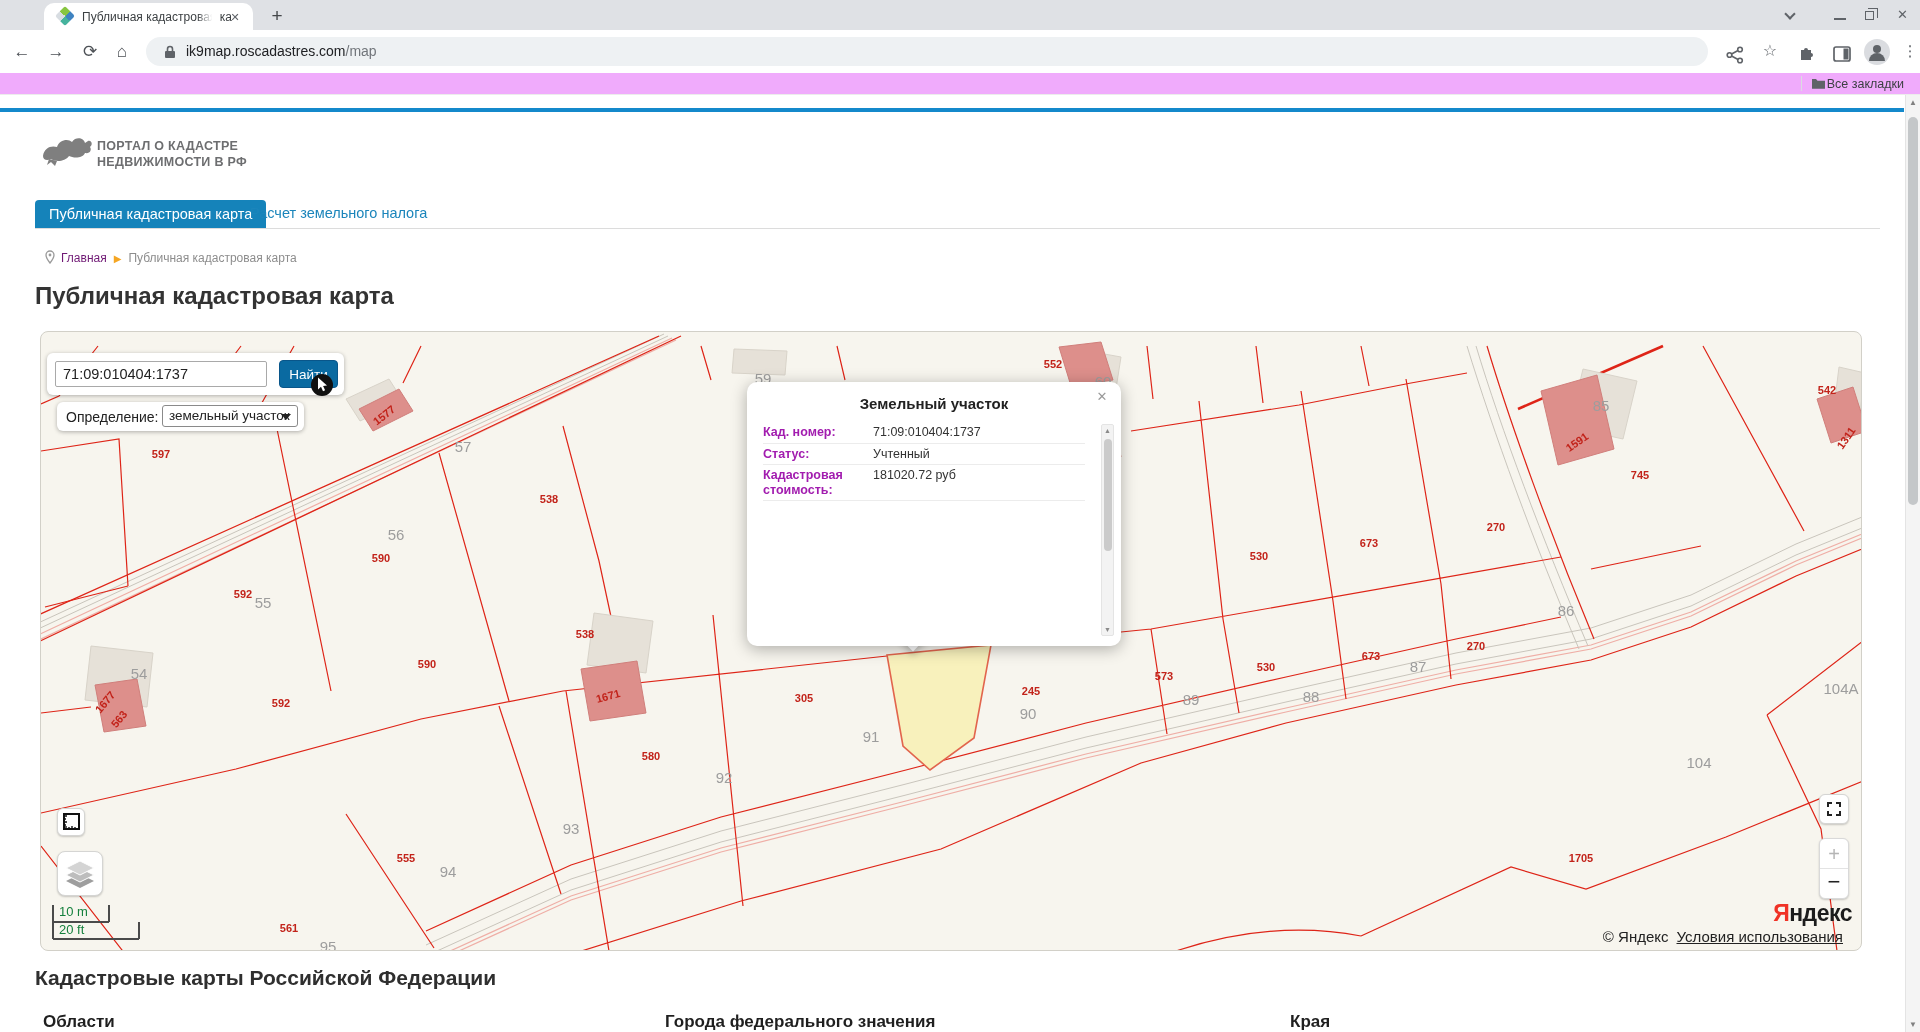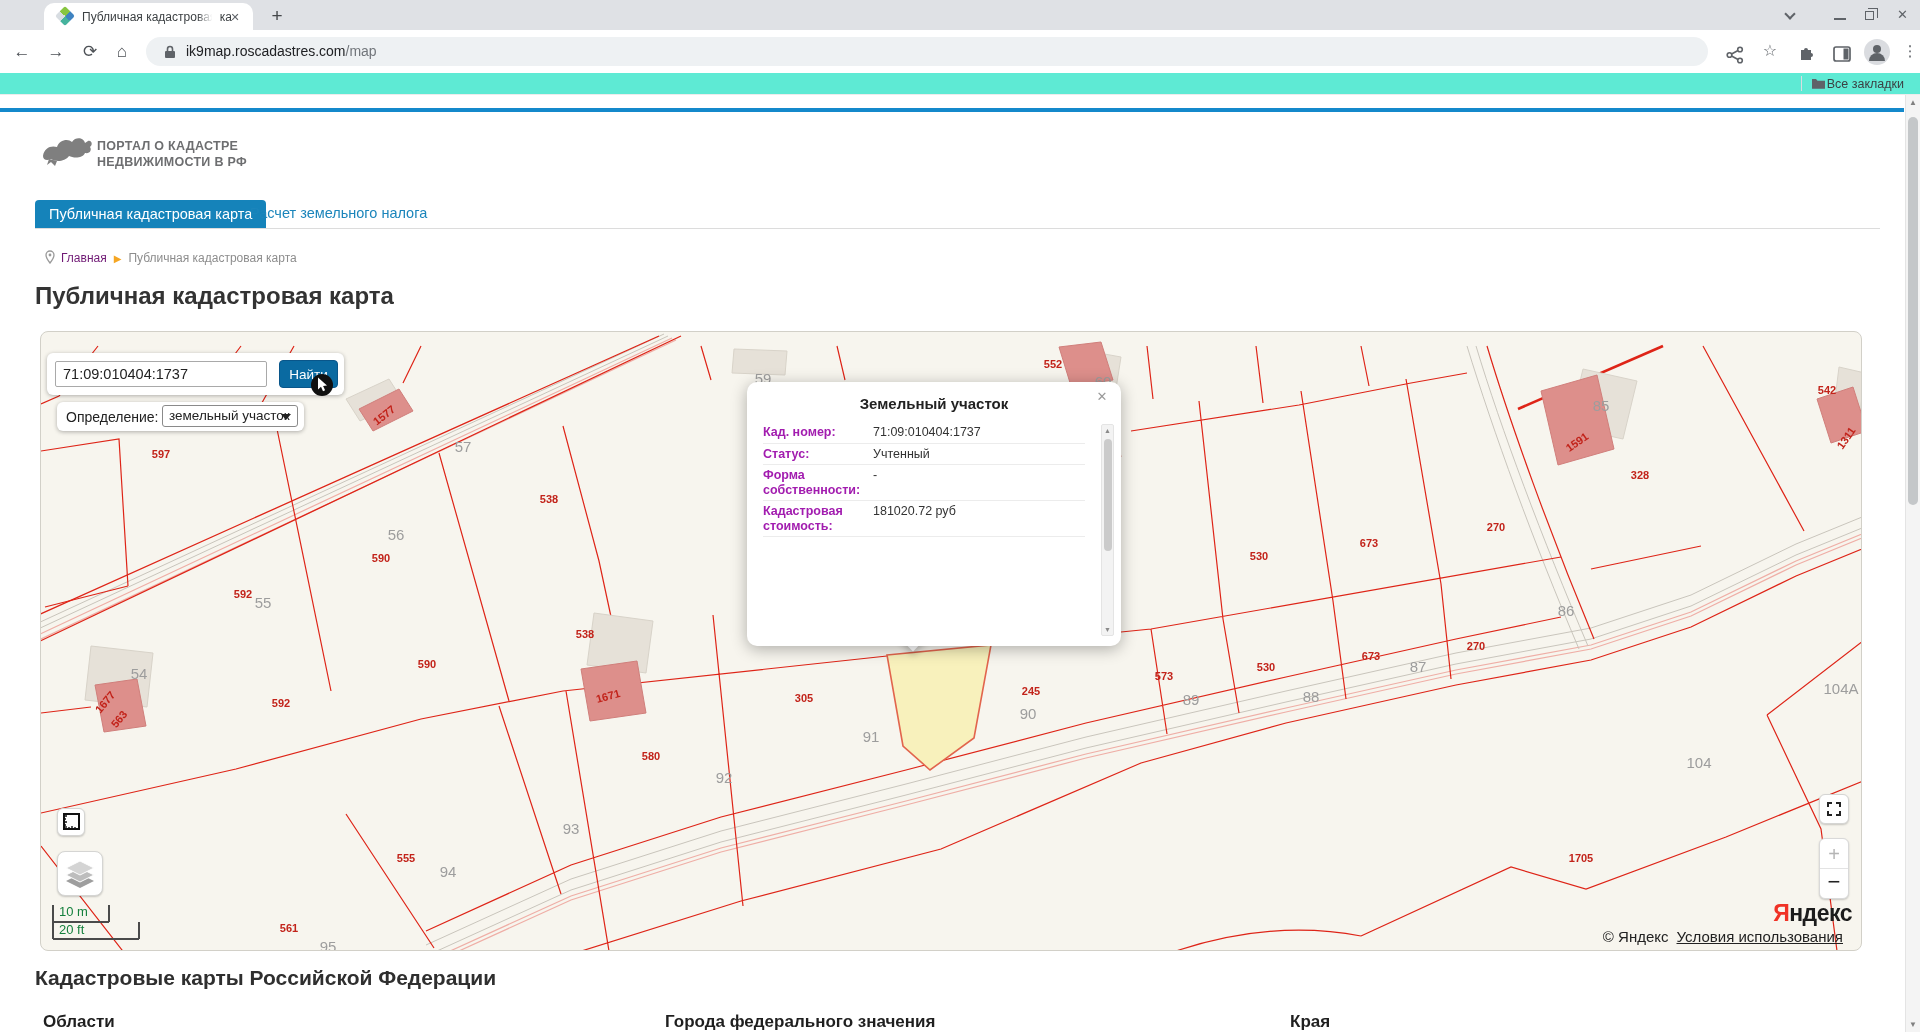--- a/index.html
+++ b/index.html
@@ -36,21 +36,21 @@
   .navico { position:absolute; top:8px; width:28px; height:28px; text-align:center;
       line-height:28px; font-size:17px; color:#4d5156; border-radius:50%; }
   .omnibox { position:absolute; left:146px; top:7px; width:1562px; height:29px; background:#eef1f3;
       border-radius:15px; }
   .urltext { position:absolute; left:40px; top:6px; font-size:14px; color:#202124; }
   .urlpath { color:#71757a; }
   .tbright { position:absolute; top:8px; width:28px; height:28px; text-align:center;
       line-height:26px; color:#5f6368; font-size:16px; }
   .avatarc { background:#dadce0; border-radius:50%; }
 
-  .bookmarks { position:absolute; top:73px; left:0; width:1920px; height:22px; background:#5eead4;
+  .bookmarks { position:absolute; top:73px; left:0; width:1920px; height:22px; background:#f0abfc;
       border-bottom:1px solid #ececec; }
   .bmsep { position:absolute; right:118px; top:3px; width:1px; height:15px; background:#dadce0; }
   .bmfolder { position:absolute; right:94px; top:4px; }
   .bmlabel { position:absolute; right:16px; top:4px; font-size:12.5px; color:#3c4043; }
 
   .bluebar { position:absolute; top:108px; left:0; width:1904px; height:4px; background:#1489cb; }
 
   
   .pagescroll { position:absolute; top:95px; right:0; width:15px; height:937px; background:#f4f4f4;
       border-left:1px solid #e4e4e4; }
@@ -309,21 +309,21 @@
       <span class="ml red" style="left: 248px; top: 596px;">561</span>
       <span class="ml red" style="left: 990px; top: 359px;">245</span>
       <span class="ml red" style="left: 1123px; top: 344px;">573</span>
       <span class="ml red" style="left: 1225px; top: 335px;">530</span>
       <span class="ml red" style="left: 1330px; top: 324px;">673</span>
       <span class="ml red" style="left: 1435px; top: 314px;">270</span>
       <span class="ml red" style="left: 1218px; top: 224px;">530</span>
       <span class="ml red" style="left: 1328px; top: 211px;">673</span>
       <span class="ml red" style="left: 1455px; top: 195px;">270</span>
       <span class="ml red" style="left: 1536px; top: 110px; transform: translate(-50%, -50%) rotate(-35deg);">1591</span>
-      <span class="ml red" style="left: 1599px; top: 143px;">328</span>
+      <span class="ml red" style="left: 1599px; top: 143px;">745</span>
       <span class="ml red" style="left: 1012px; top: 32px;">552</span>
       <span class="ml red" style="left: 1786px; top: 58px;">542</span>
       <span class="ml red" style="left: 1805px; top: 106px; transform: translate(-50%, -50%) rotate(-55deg);">1311</span>
       <span class="ml red" style="left: 1540px; top: 526px;">1705</span>
       <span class="ml red" style="left: 64px; top: 370px; transform: translate(-50%, -50%) rotate(-50deg);">1677</span>
       <span class="ml red" style="left: 78px; top: 387px; transform: translate(-50%, -50%) rotate(-50deg);">563</span>
       <span class="ml gray" style="left: 422px; top: 114px;">57</span>
       <span class="ml gray" style="left: 355px; top: 202px;">56</span>
       <span class="ml gray" style="left: 222px; top: 270px;">55</span>
       <span class="ml gray" style="left: 98px; top: 341px;">54</span>
@@ -401,24 +401,20 @@
     <div class="pbody" id="popup-rows">
         <div class="prow">
           <div class="plabel">Кад. номер:</div>
           <div class="pvalue">71:09:010404:1737</div>
         </div>
         <div class="prow">
           <div class="plabel">Статус:</div>
           <div class="pvalue">Учтенный</div>
         </div>
         <div class="prow">
-          <div class="plabel">Форма собственности:</div>
-          <div class="pvalue">-</div>
-        </div>
-        <div class="prow">
           <div class="plabel">Кадастровая стоимость:</div>
           <div class="pvalue">181020.72 руб</div>
         </div>
       </div>
     <div class="pscroll">
       <div class="psarrow" style="top:2px">▲</div>
       <div class="psthumb"></div>
       <div class="psarrow" style="bottom:2px">▼</div>
     </div>
   </div>

